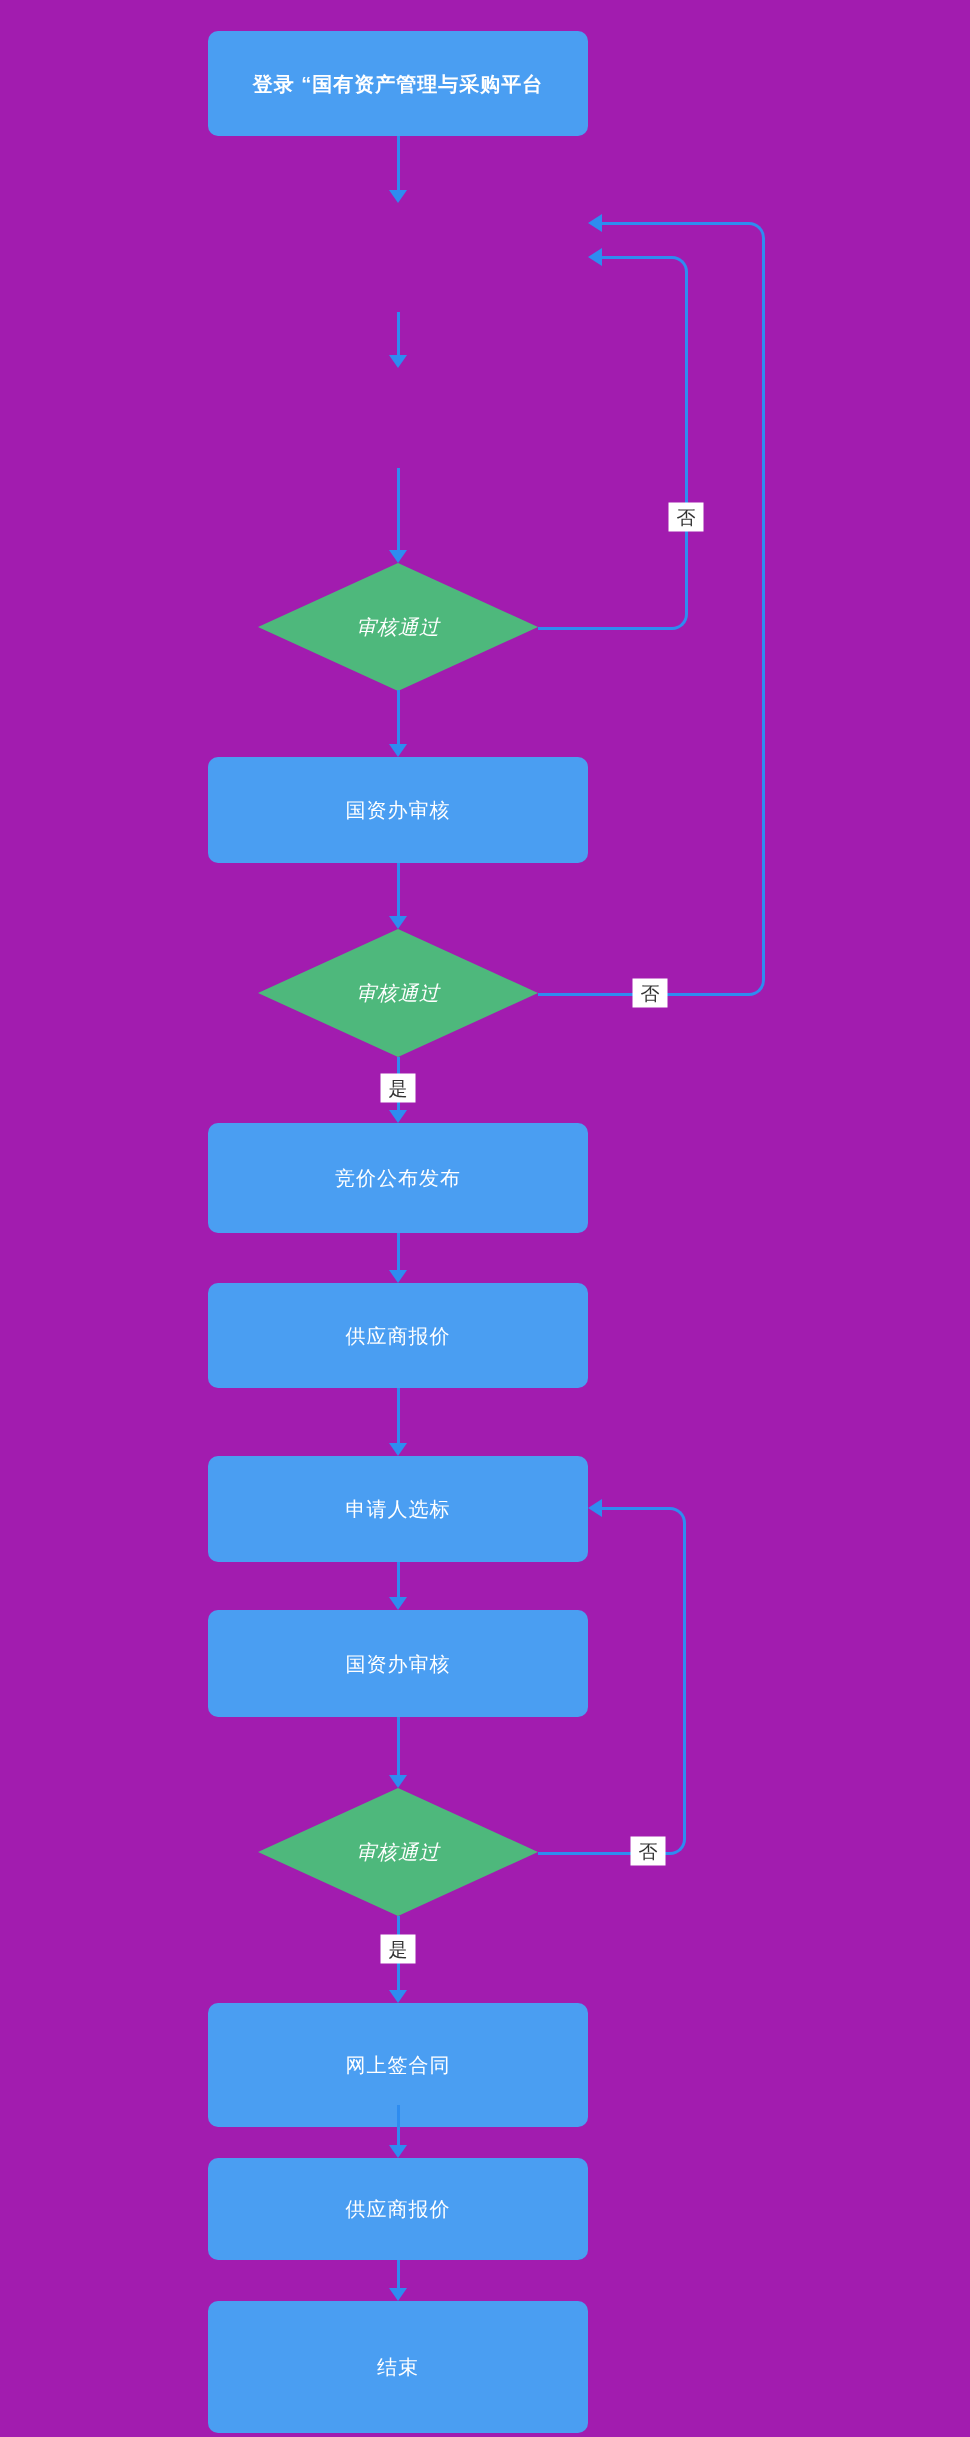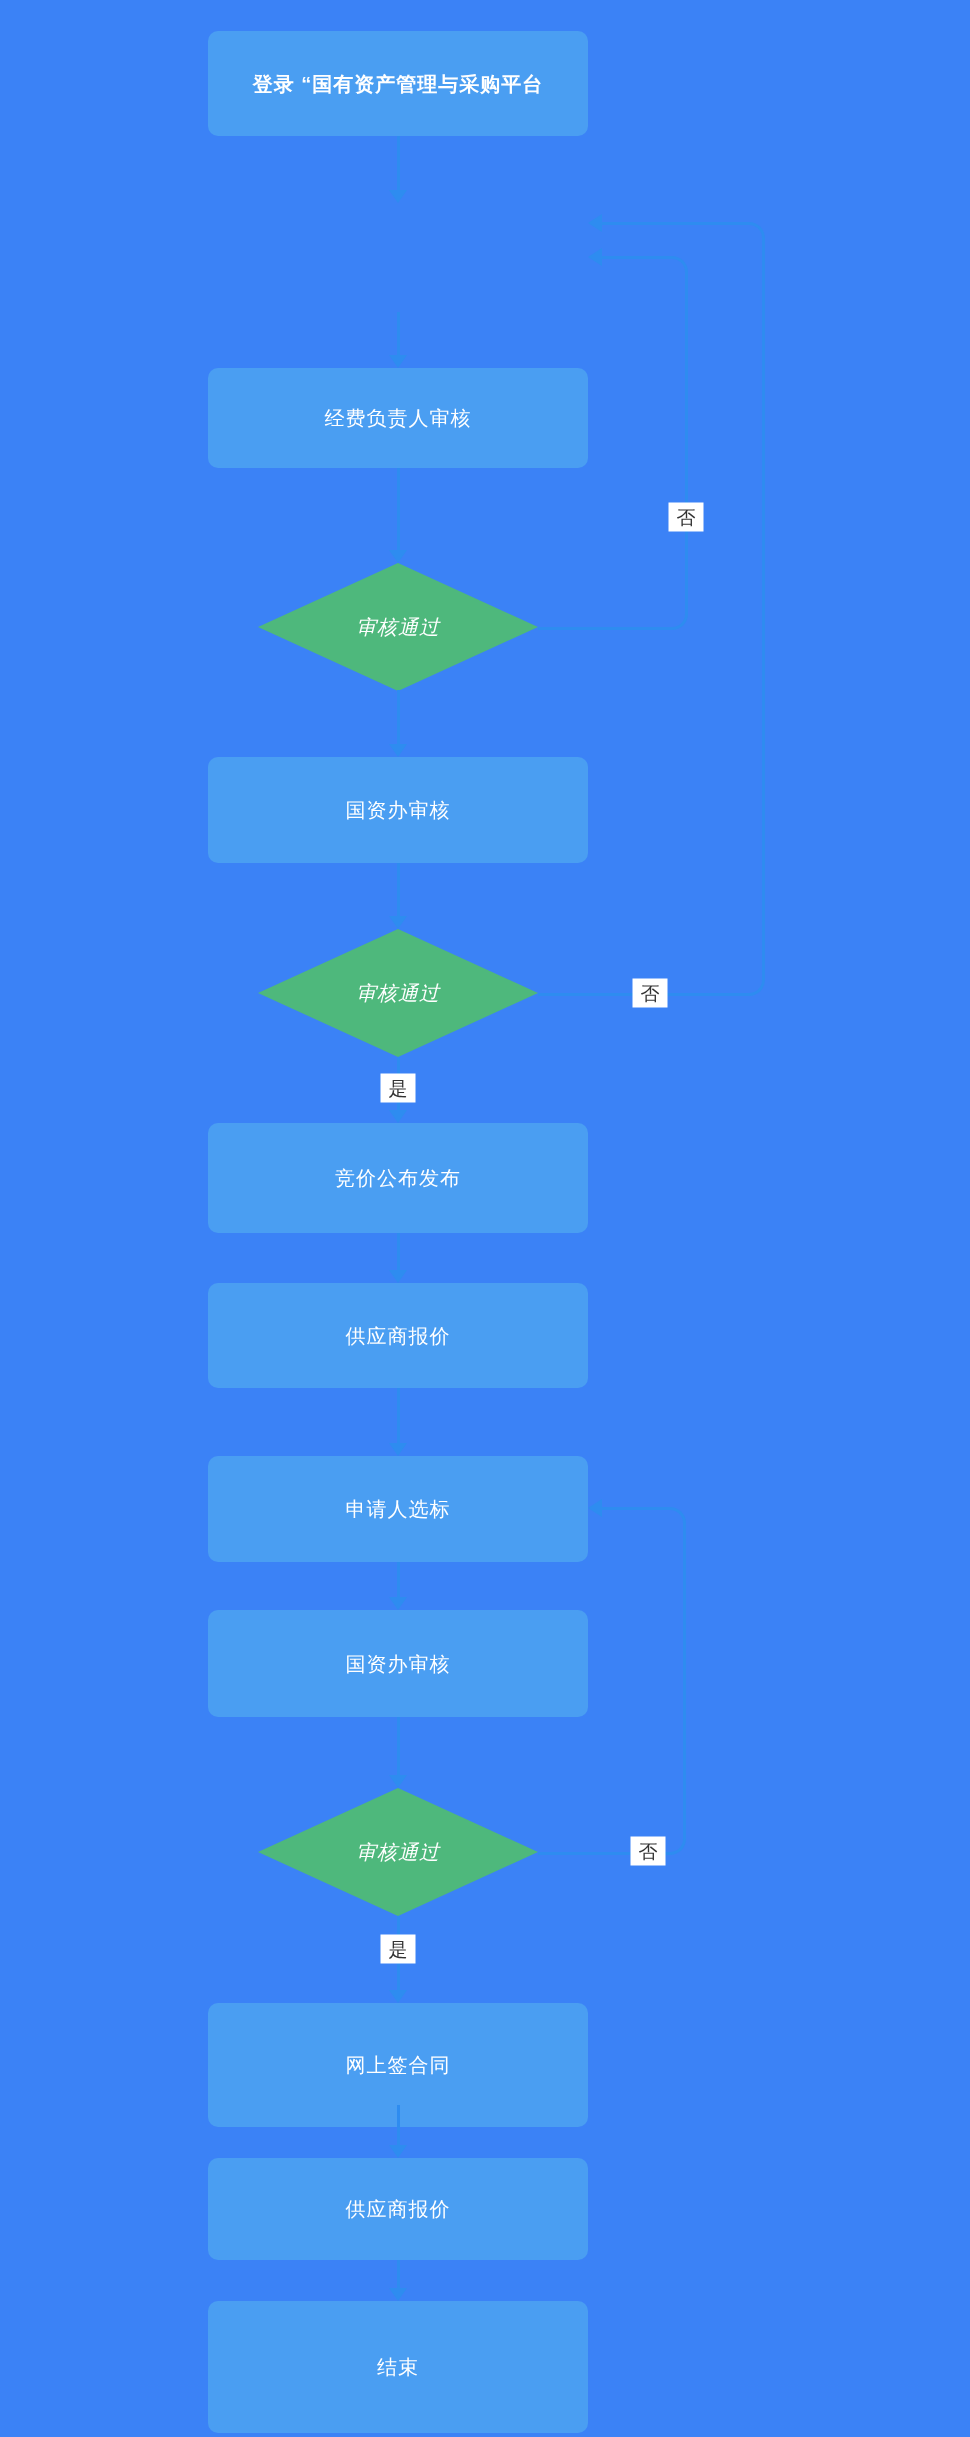--- a/index.html
+++ b/index.html
@@ -1,19 +1,19 @@
 <!DOCTYPE html>
 <html><head>
 <meta charset="utf-8">
 <style>
   html,body{margin:0;padding:0;background:#ffffff;}
   .canvas{
     position:relative;
     width:970px;height:2437px;
-    background:#3b82f6;
+    background:#a21caf;
     font-family:"Liberation Sans","DejaVu Sans",sans-serif;
     overflow:hidden;
   }
   
   .process{
     position:absolute;left:208px;width:380px;
     background:#4a9ef2;border-radius:10px;
     display:flex;flex-direction:column;align-items:center;justify-content:center;
     color:#ffffff;text-align:center;
   }
@@ -60,23 +60,20 @@
 </head>
 <body>
 
 <div class="canvas">
 
   <div class="process" style="top:31px;height:105px">
     <div class="p-label bold">登录 “国有资产管理与采购平台</div>
   </div>
 
 
-  <div class="process" style="top:368px;height:100px">
-    <div class="p-label">经费负责人审核</div>
-  </div>
 
   <div class="decision" style="top:563px">
     <div class="d-label">审核通过</div>
   </div>
 
   <div class="process" style="top:757px;height:106px">
     <div class="p-label">国资办审核</div>
   </div>
 
   <div class="decision" style="top:929px">

